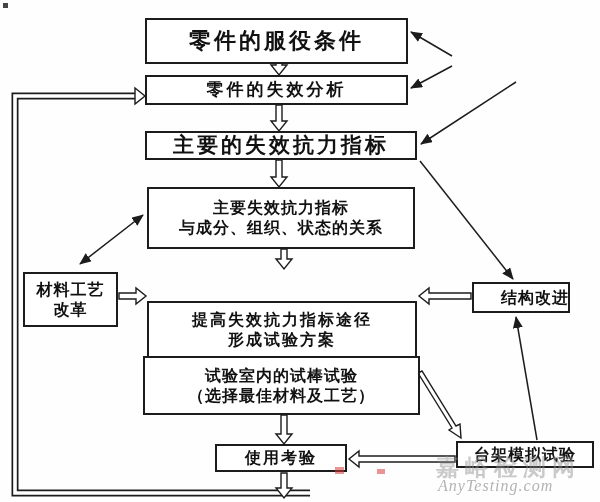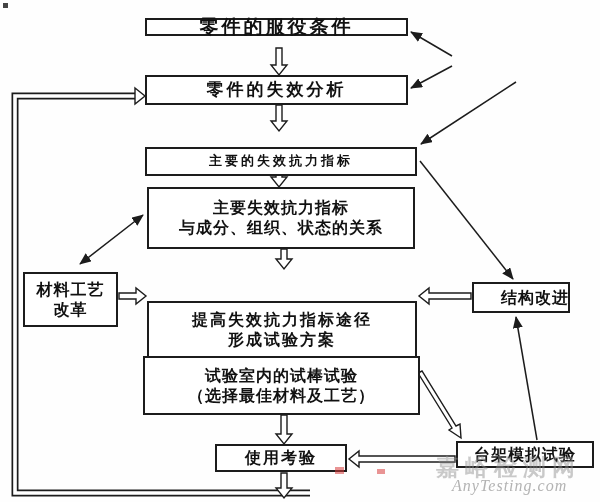--- a/index.html
+++ b/index.html
@@ -8,37 +8,37 @@
     font-family:"Liberation Sans",sans-serif;overflow:hidden;
   }
   .layer{position:absolute;left:0;top:0;width:600px;height:502px;}
   svg.layer{z-index:1;}
   .box{
     position:absolute;box-sizing:border-box;border:2px solid #1c1c1c;background:#fff;
     display:flex;flex-direction:column;justify-content:center;align-items:center;
     color:#111;font-weight:bold;text-align:center;z-index:2;line-height:1.25;
   }
   .box .ln{white-space:nowrap;}
-  #b1{left:145px;top:18px;width:263px;height:18px;font-size:19px;letter-spacing:3px;}
+  #b1{left:145px;top:18px;width:263px;height:46px;font-size:22px;letter-spacing:3px;}
   #b2{left:145px;top:75px;width:263px;height:30px;font-size:17px;letter-spacing:3px;}
-  #b3{left:145px;top:131px;width:272px;height:29px;font-size:13px;letter-spacing:3px;margin-top:16px;}
+  #b3{left:145px;top:131px;width:272px;height:29px;font-size:21px;letter-spacing:3px;}
   #b4{left:147px;top:187px;width:268px;height:62px;font-size:16px;letter-spacing:1px;}
   #b5{left:147px;top:269px;width:270px;height:58px;font-size:16px;letter-spacing:2px;margin-top:32px;}
   #b6{left:143px;top:356px;width:277px;height:59px;font-size:16px;letter-spacing:1px;}
   #b7{left:215px;top:444px;width:132px;height:28px;font-size:16px;letter-spacing:2px;}
   #bmat{left:23px;top:272px;width:95px;height:55px;font-size:16px;letter-spacing:1px;}
   #bmech{left:453px;top:35px;width:137px;height:46px;font-size:15px;letter-spacing:0;}
   #bstruct{left:472px;top:282px;width:98px;height:31px;font-size:16px;letter-spacing:1px;padding-left:28px;}
   #bbench{left:456px;top:441px;width:138px;height:27px;font-size:16px;letter-spacing:1px;}
   .wm-cn{
     position:absolute;left:436px;top:452px;z-index:3;font-size:23px;font-weight:bold;
     letter-spacing:6px;color:rgba(145,145,145,0.48);white-space:nowrap;
   }
   .wm-site{
-    position:absolute;left:452px;top:477px;z-index:3;font-size:16px;
+    position:absolute;left:438px;top:477px;z-index:3;font-size:16px;
     font-family:"Liberation Serif",serif;font-style:italic;color:#b3b3b3;letter-spacing:1px;
   }
   .red-frag{position:absolute;z-index:3;background:rgba(215,60,60,0.55);}
   #rf1{left:335px;top:467px;width:9px;height:7px;}
   #rf2{left:377px;top:469px;width:8px;height:5px;}
   .corner-dot{position:absolute;left:3px;top:3px;width:5px;height:5px;background:#444;z-index:3;}
 </style>
 </head>
 <body>
 

